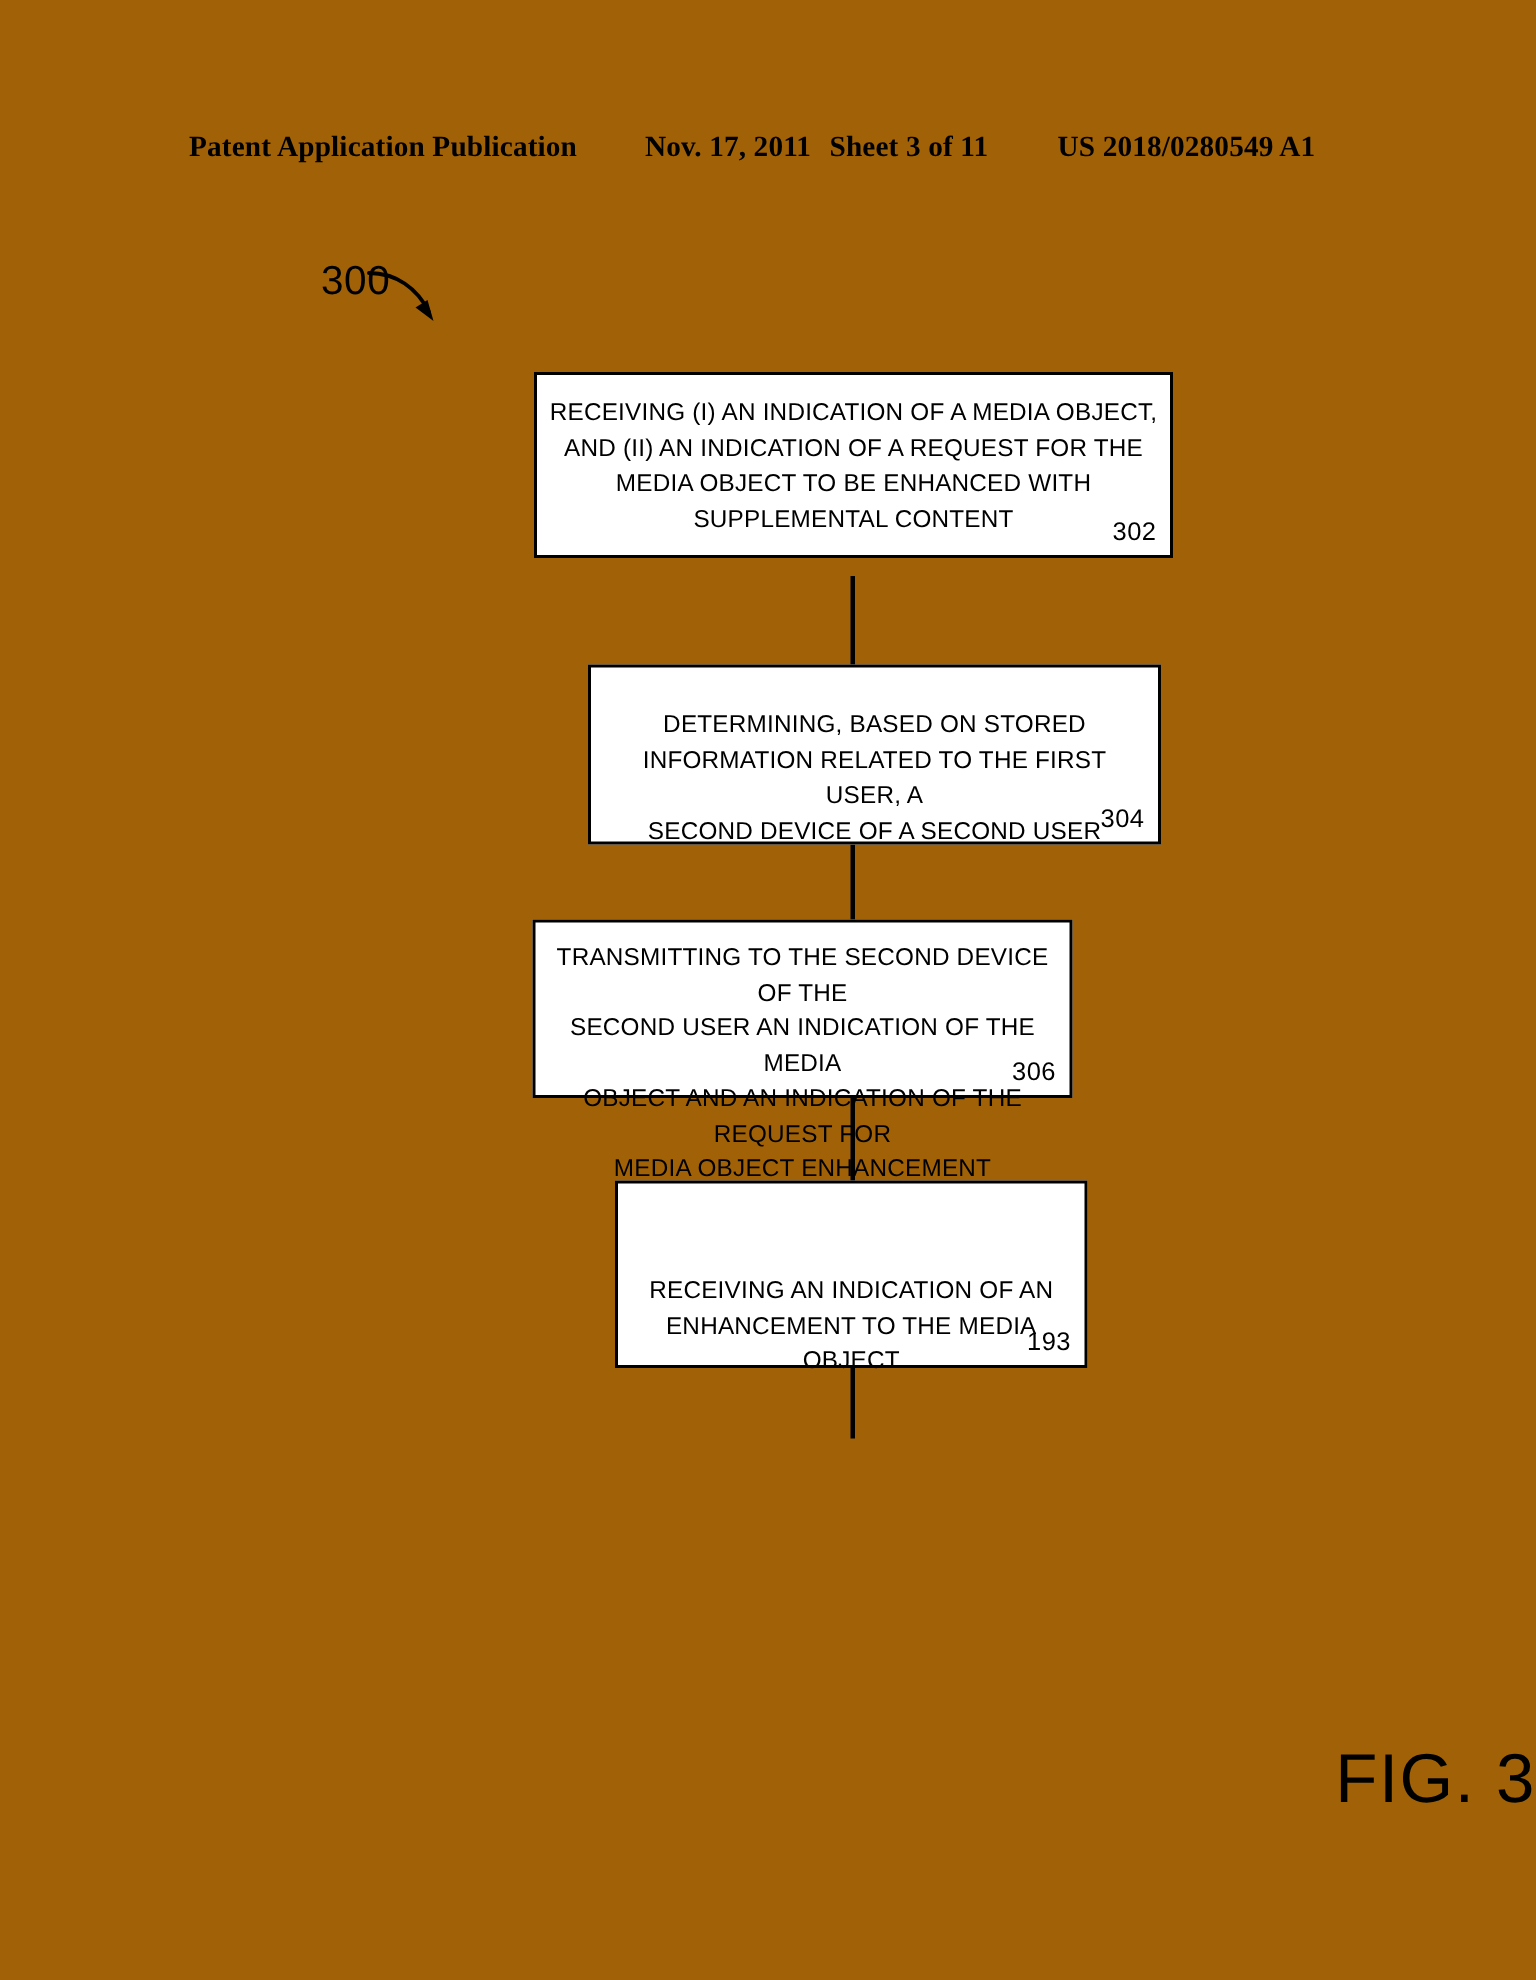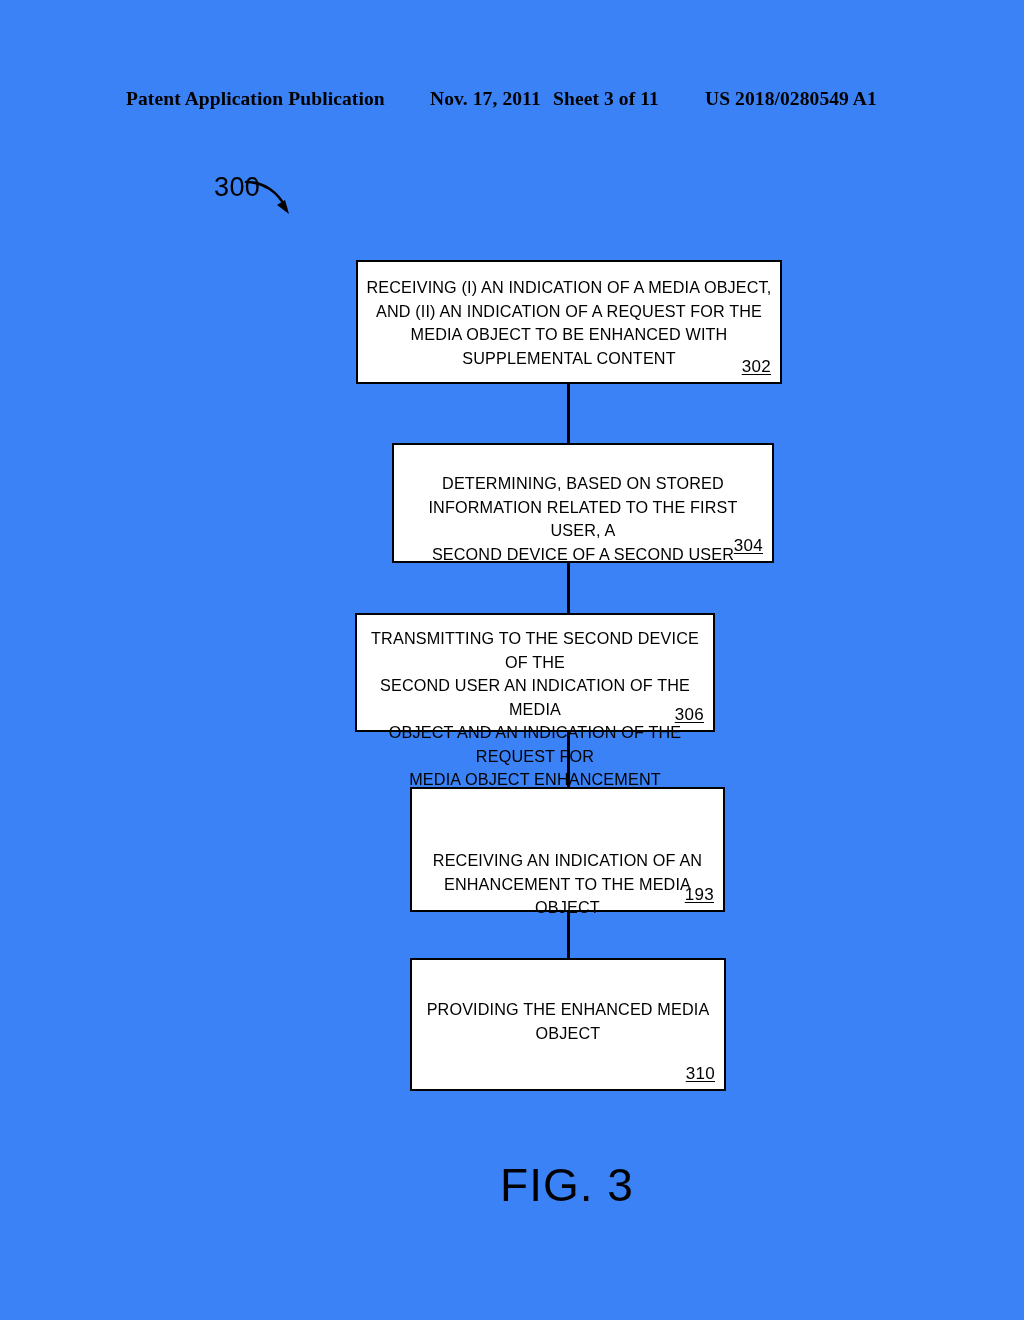--- a/index.html
+++ b/index.html
@@ -9,21 +9,21 @@
     background: #ffffff;
   }
   body {
     font-family: "Liberation Sans", sans-serif;
     color: #000000;
   }
   #page {
     position: relative;
     width: 1024px;
     height: 1320px;
-    background: #3b82f6;
+    background: #a16207;
     overflow: hidden;
   }
 
   
   .hdr {
     position: absolute;
     top: 88px;
     left: 0;
     width: 1024px;
     height: 26px;
@@ -74,26 +74,25 @@
     letter-spacing: 0.15px;
     white-space: pre-line;
   }
   .fbox .bref {
     position: absolute;
     right: 9px;
     bottom: 5px;
     font-family: "Liberation Sans", sans-serif;
     font-size: 17px;
     letter-spacing: 0.3px;
-    text-decoration: underline;
     text-underline-offset: 2px;
   }
 
   
-  #box-302 { left: 356px; top: 260px; width: 426px; height: 124px; }
+  #box-302 { left: 356px; top: 248px; width: 426px; height: 124px; }
   #box-302 .btext { top: 14px; }
   #box-304 { left: 392px; top: 443px; width: 382px; height: 120px; }
   #box-304 .btext { top: 27px; }
   #box-306 { left: 355px; top: 613px; width: 360px; height: 119px; }
   #box-306 .btext { top: 12px; }
   #box-308 { left: 410px; top: 787px; width: 315px; height: 125px; }
   #box-308 .btext { top: 35px; margin-top: 25px; }
   #box-310 { left: 410px; top: 958px; width: 316px; height: 133px; }
   #box-310 .btext { top: 38px; }
 
@@ -108,21 +107,21 @@
   #conn-304-306 { top: 563px; height: 51px; }
   #conn-306-308 { top: 732px; height: 56px; }
   #conn-308-310 { top: 912px; height: 47px; }
 
   
   .fig-caption {
     position: absolute;
     left: 0;
     top: 1158px;
     width: 1024px;
-    text-align: center;
+    text-align: right;
     font-family: "Liberation Sans", sans-serif;
     font-size: 46px;
     letter-spacing: 1px;
   }
   .fig-caption span { margin-left: 110px; }
 </style>
 </head>
 <body>
 
 <div id="page">
@@ -167,23 +166,18 @@
 MEDIA OBJECT ENHANCEMENT</div>
     <div class="bref">306</div>
   </div>
 
   <div class="fbox" id="box-308">
     <div class="btext">RECEIVING AN INDICATION OF AN
 ENHANCEMENT TO THE MEDIA OBJECT</div>
     <div class="bref">193</div>
   </div>
 
-  <div class="fbox" id="box-310">
-    <div class="btext">PROVIDING THE ENHANCED MEDIA
-OBJECT</div>
-    <div class="bref">310</div>
-  </div>
 
   <div class="fig-caption">
     <span>FIG. 3</span>
   </div>
 
 </div>
 
 </body></html>

